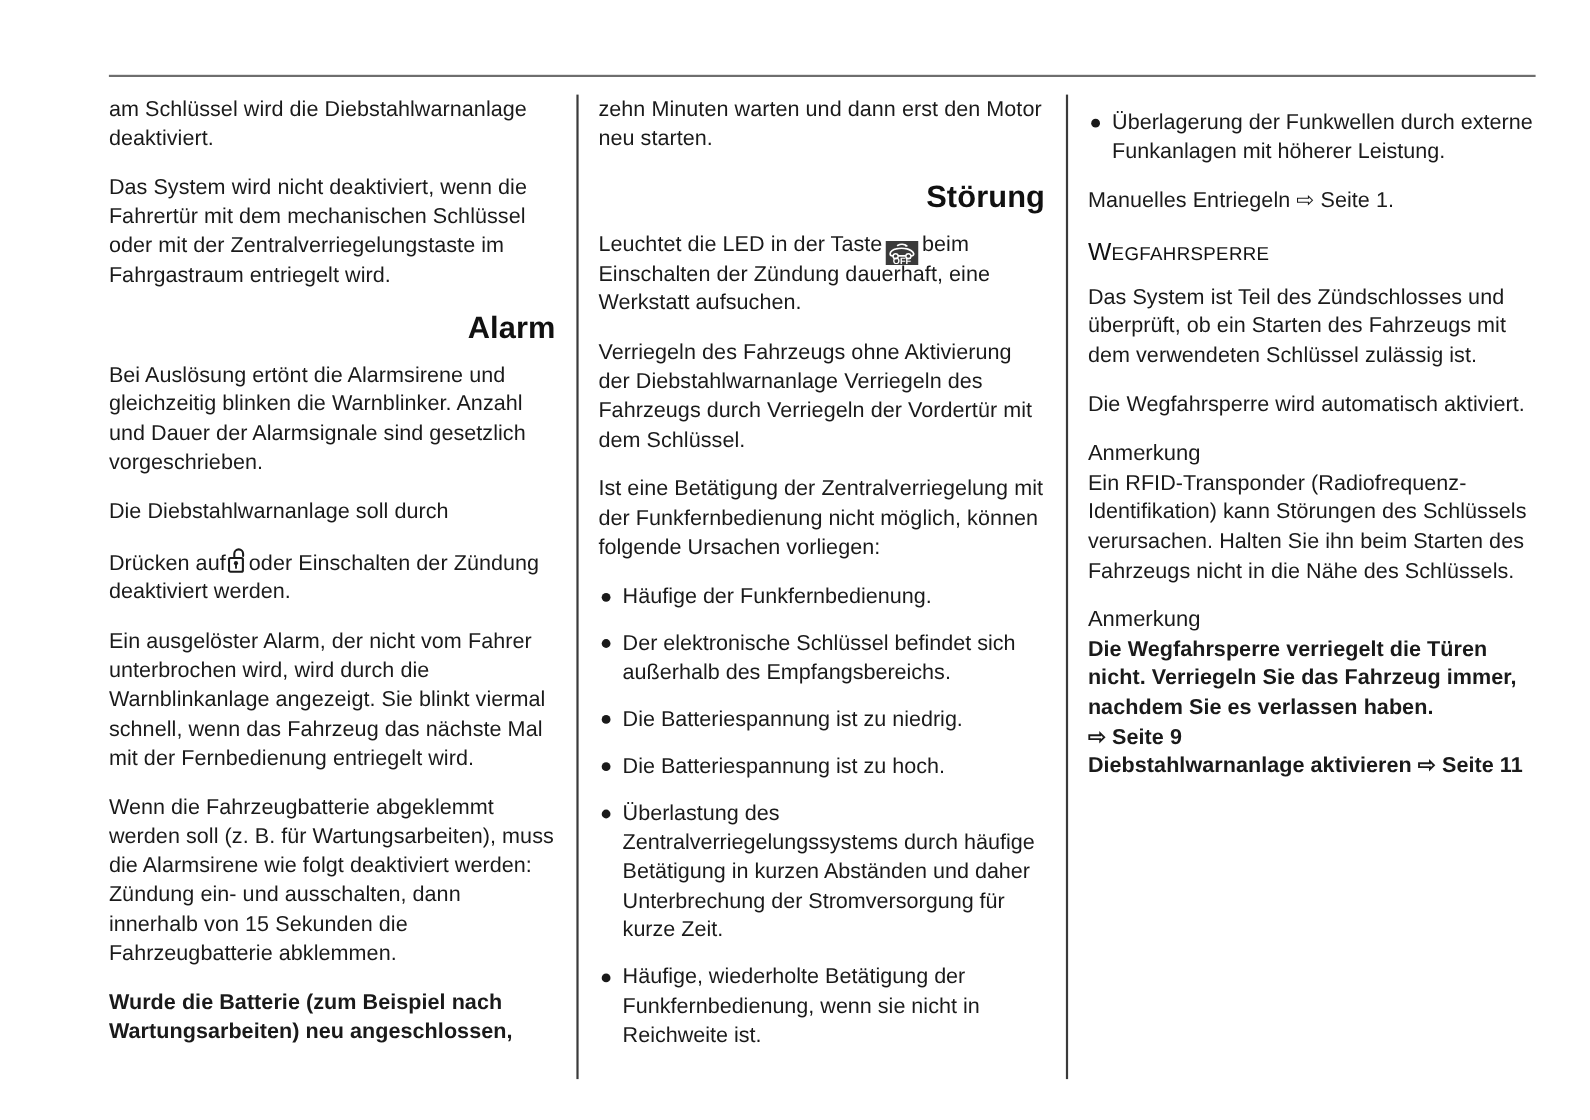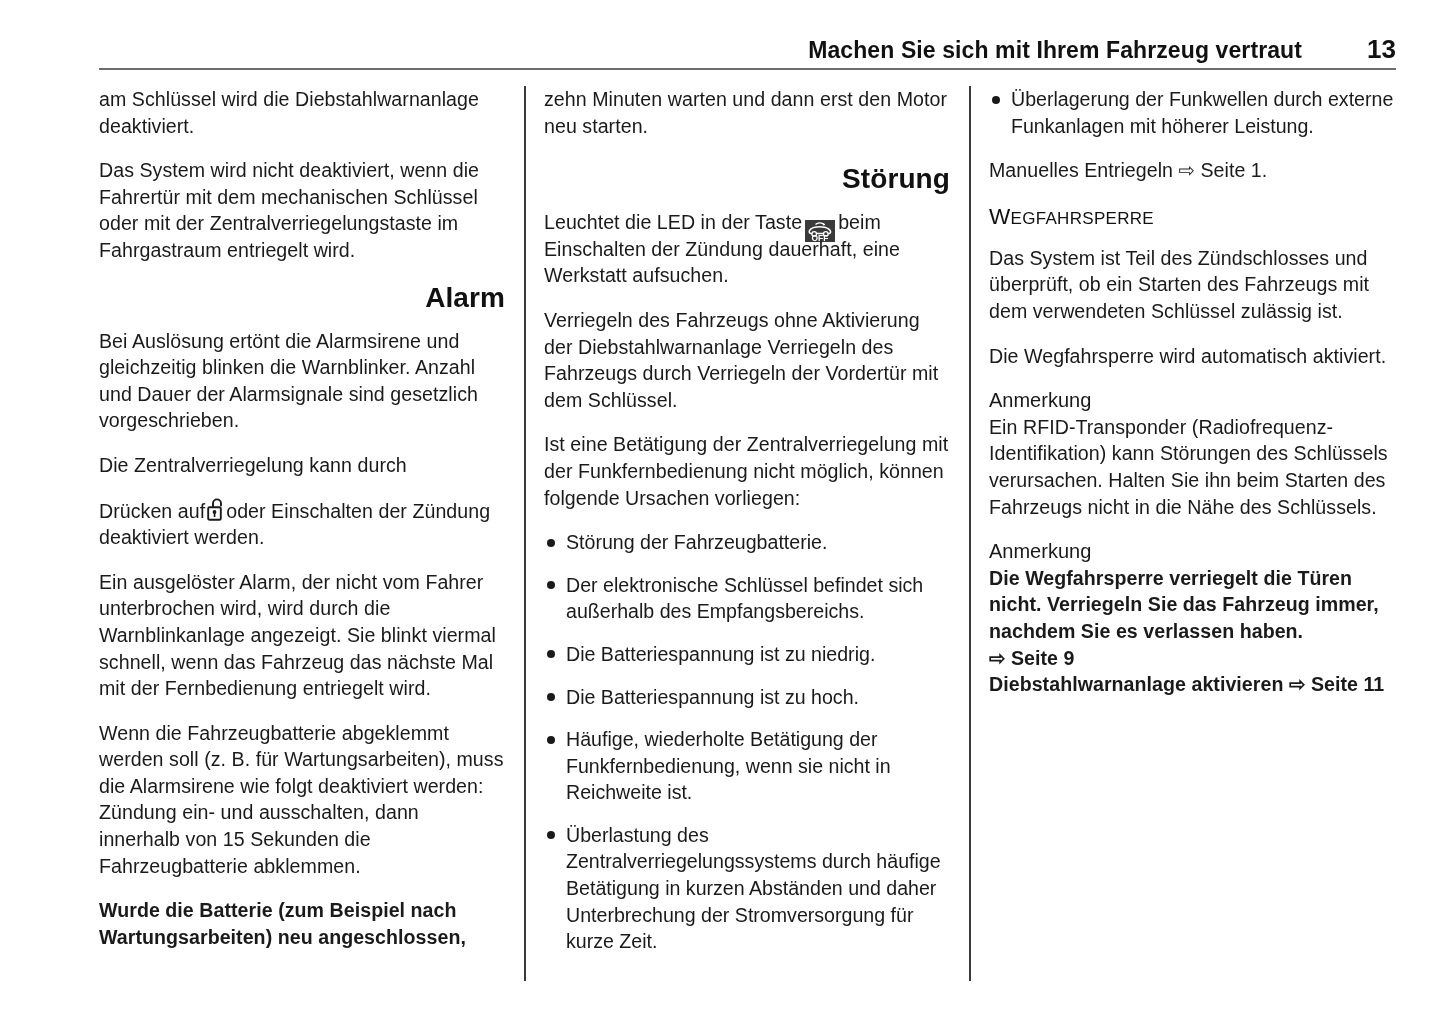--- a/index.html
+++ b/index.html
@@ -120,21 +120,21 @@
     margin: 18px 0 0 0;
     font-size: 20px;
     line-height: 26.6px;
     font-weight: normal;
     color: #1a1a1a;
   }
 
   
   ul.bullets {
     list-style: none;
-    margin: 0 0 0 0;
+    margin: 12px 0 0 0;
     padding: 0;
   }
   ul.bullets li {
     position: relative;
     padding-left: 22px;
     margin-bottom: 16px;
     font-size: 19.6px;
     line-height: 26.6px;
     color: #1a1a1a;
   }
@@ -167,39 +167,35 @@
     height: 14px;
     margin: 0 3px;
   }
   .icon-alarm-off svg { display: block; }
 </style>
 </head>
 <body>
 
 <div class="page">
 
-  <div class="page-header">
-    <span class="header-title">Machen Sie sich mit Ihrem Fahrzeug vertraut</span>
-    <span class="header-folio">13</span>
-  </div>
   <div class="header-rule"></div>
 
   <div class="columns">
 
     <div class="col">
 
       <p class="body">am Schlüssel wird die Diebstahlwarnanlage deaktiviert.</p>
 
       <p class="body">Das System wird nicht deaktiviert, wenn die Fahrertür mit dem mechanischen Schlüssel oder mit der Zentralverriegelungstaste im Fahrgastraum entriegelt wird.</p>
 
       <h2 class="section first">Alarm</h2>
 
       <p class="body">Bei Auslösung ertönt die Alarmsirene und gleichzeitig blinken die Warnblinker. Anzahl und Dauer der Alarmsignale sind gesetzlich vorgeschrieben.</p>
 
-      <p class="body">Die Zentralverriegelung kann durch</p>
+      <p class="body">Die Diebstahlwarnanlage soll durch</p>
 
       <p class="body"><span>Drücken auf</span><span class="icon-unlock"><svg viewBox="0 0 19 25" width="19" height="25" aria-hidden="true">
               <path d="M6.0 10.0 L6.0 6.4 A4.0 4.0 0 0 1 14.0 6.4 L14.0 8.4" fill="none" stroke="#1a1a1a" stroke-width="1.9" stroke-linecap="round"></path>
               <rect x="1.2" y="10.2" width="12.6" height="12.6" rx="1.4" fill="none" stroke="#1a1a1a" stroke-width="1.9"></rect>
               <circle cx="7.5" cy="15.0" r="1.9" fill="#1a1a1a"></circle>
               <rect x="6.7" y="15.6" width="1.7" height="4.4" fill="#1a1a1a"></rect>
             </svg></span><span>oder Einschalten der Zündung deaktiviert werden.</span></p>
 
       <p class="body">Ein ausgelöster Alarm, der nicht vom Fahrer unterbrochen wird, wird durch die Warnblinkanlage angezeigt. Sie blinkt viermal schnell, wenn das Fahrzeug das nächste Mal mit der Fernbedienung entriegelt wird.</p>
 
@@ -230,41 +226,41 @@
               <text x="15" y="21" font-family="Liberation Sans, sans-serif" font-size="8.4" font-weight="bold" fill="#ffffff" text-anchor="middle">OFF</text>
             </svg></span><span>beim Einschalten der Zündung dauerhaft, eine Werkstatt aufsuchen.</span></p>
 
       <p class="body">Verriegeln des Fahrzeugs ohne Aktivierung der Diebstahlwarnanlage Verriegeln des Fahrzeugs durch Verriegeln der Vordertür mit dem Schlüssel.</p>
 
       <p class="body">Ist eine Betätigung der Zentralverriegelung mit der Funkfernbedienung nicht möglich, können folgende Ursachen vorliegen:</p>
 
       <ul class="bullets">
         <li>
           <span class="dot"></span>
-          <span>Störung der Fahrzeugbatterie.</span>
+          <span>Häufige der Funkfernbedienung.</span>
         </li>
         <li>
           <span class="dot"></span>
           <span>Der elektronische Schlüssel befindet sich außerhalb des Empfangsbereichs.</span>
         </li>
         <li>
           <span class="dot"></span>
           <span>Die Batteriespannung ist zu niedrig.</span>
         </li>
         <li>
           <span class="dot"></span>
           <span>Die Batteriespannung ist zu hoch.</span>
         </li>
         <li>
           <span class="dot"></span>
+          <span>Überlastung des Zentralverriegelungssystems durch häufige Betätigung in kurzen Abständen und daher Unterbrechung der Stromversorgung für kurze Zeit.</span>
+        </li>
+        <li>
+          <span class="dot"></span>
           <span>Häufige, wiederholte Betätigung der Funkfernbedienung, wenn sie nicht in Reichweite ist.</span>
-        </li>
-        <li>
-          <span class="dot"></span>
-          <span>Überlastung des Zentralverriegelungssystems durch häufige Betätigung in kurzen Abständen und daher Unterbrechung der Stromversorgung für kurze Zeit.</span>
         </li>
       </ul>
     </div>
 
     <div class="col-gap">
       <div class="col-rule"></div>
     </div>
 
     <div class="col">
 

